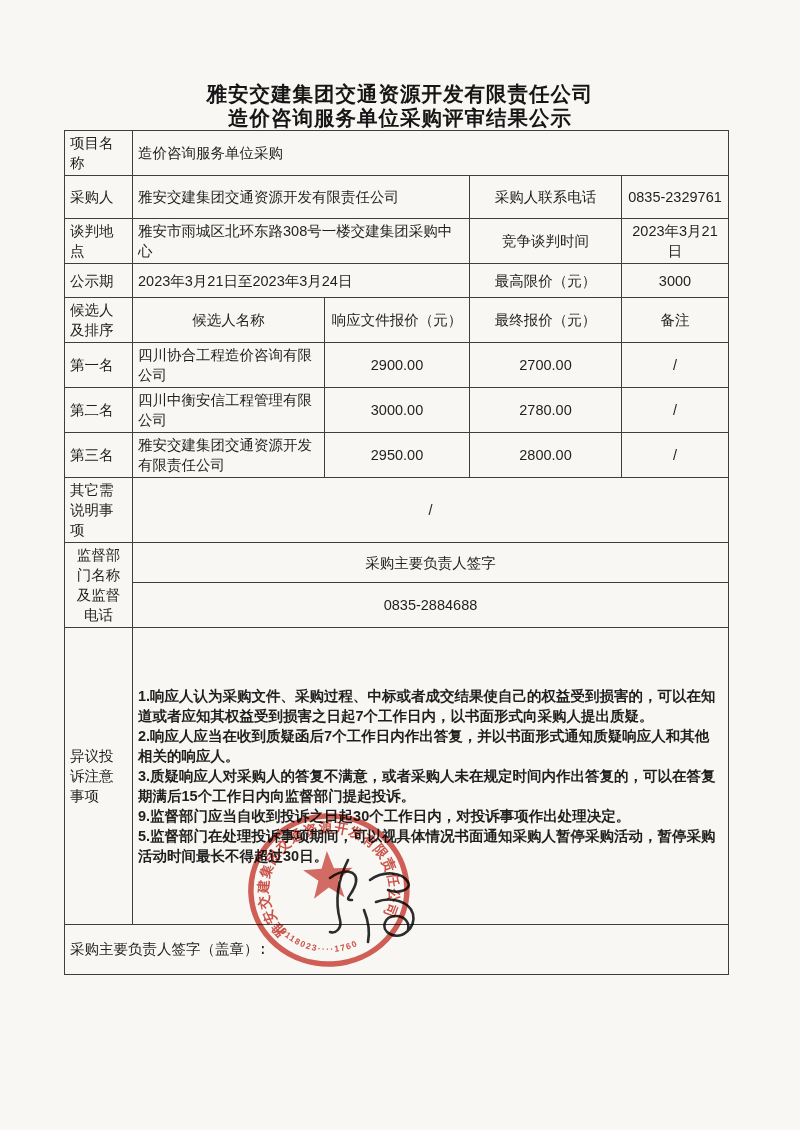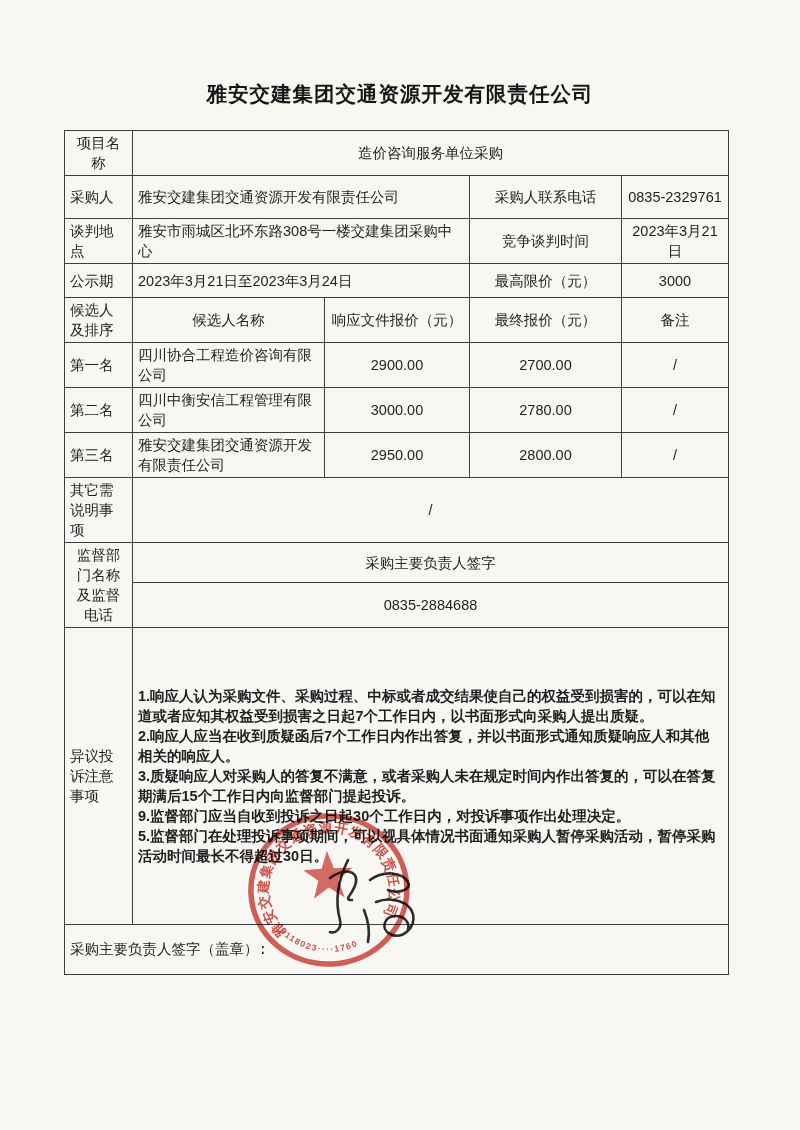--- a/index.html
+++ b/index.html
@@ -23,21 +23,21 @@
   }
   table.doc td{
     border:1.5px solid #3e3e3e;
     font-size:14.5px;line-height:1.38;
     vertical-align:middle;padding:2px 5px;
     word-break:break-all;
   }
   td.c{text-align:center;padding:2px 2px;}
   td.lab{padding:2px 3px;}
   td.lab-c{text-align:center;padding:2px 1px;}
-  tr.r-proj{height:41px;text-align:center;} tr.r-purch{height:43px;} tr.r-loc{height:44px;}
+  tr.r-proj{height:41px;} tr.r-purch{height:43px;} tr.r-loc{height:44px;}
   tr.r-pub{height:34px;} tr.r-head{height:38px;}
   tr.r-c1{height:41px;} tr.r-c2{height:44px;padding-left:20px;} tr.r-c3{height:43px;}
   tr.r-other{height:39px;} tr.r-sup1{height:36px;margin-top:48px;} tr.r-sup2{height:40px;}
   tr.r-obj{height:297px;} tr.r-sign{height:50px;font-family:Liberation Mono, monospace;}
   td.obj-text{vertical-align:middle;padding:6px 9px;line-height:22.4px;font-size:14.5px;}
   td.obj-text p{margin:0;font-weight:bold;}
   .stamp-wrap{
     position:absolute;left:243px;top:808px;width:172px;height:168px;
     mix-blend-mode:multiply;opacity:.9;transform:rotate(-3deg);
     pointer-events:none;
@@ -47,20 +47,21 @@
     mix-blend-mode:multiply;pointer-events:none;
   }
 </style>
 </head>
 <body>
 
 <div class="page">
 
   <div class="title">
     <div>雅安交建集团交通资源开发有限责任公司</div>
+    <div>造价咨询服务单位采购评审结果公示</div>
   </div>
 
   <table class="doc">
     <colgroup>
       <col style="width:68px">
         <col style="width:192px">
         <col style="width:145px">
       <col style="width:152px">
         <col style="width:107px">
     </colgroup>

